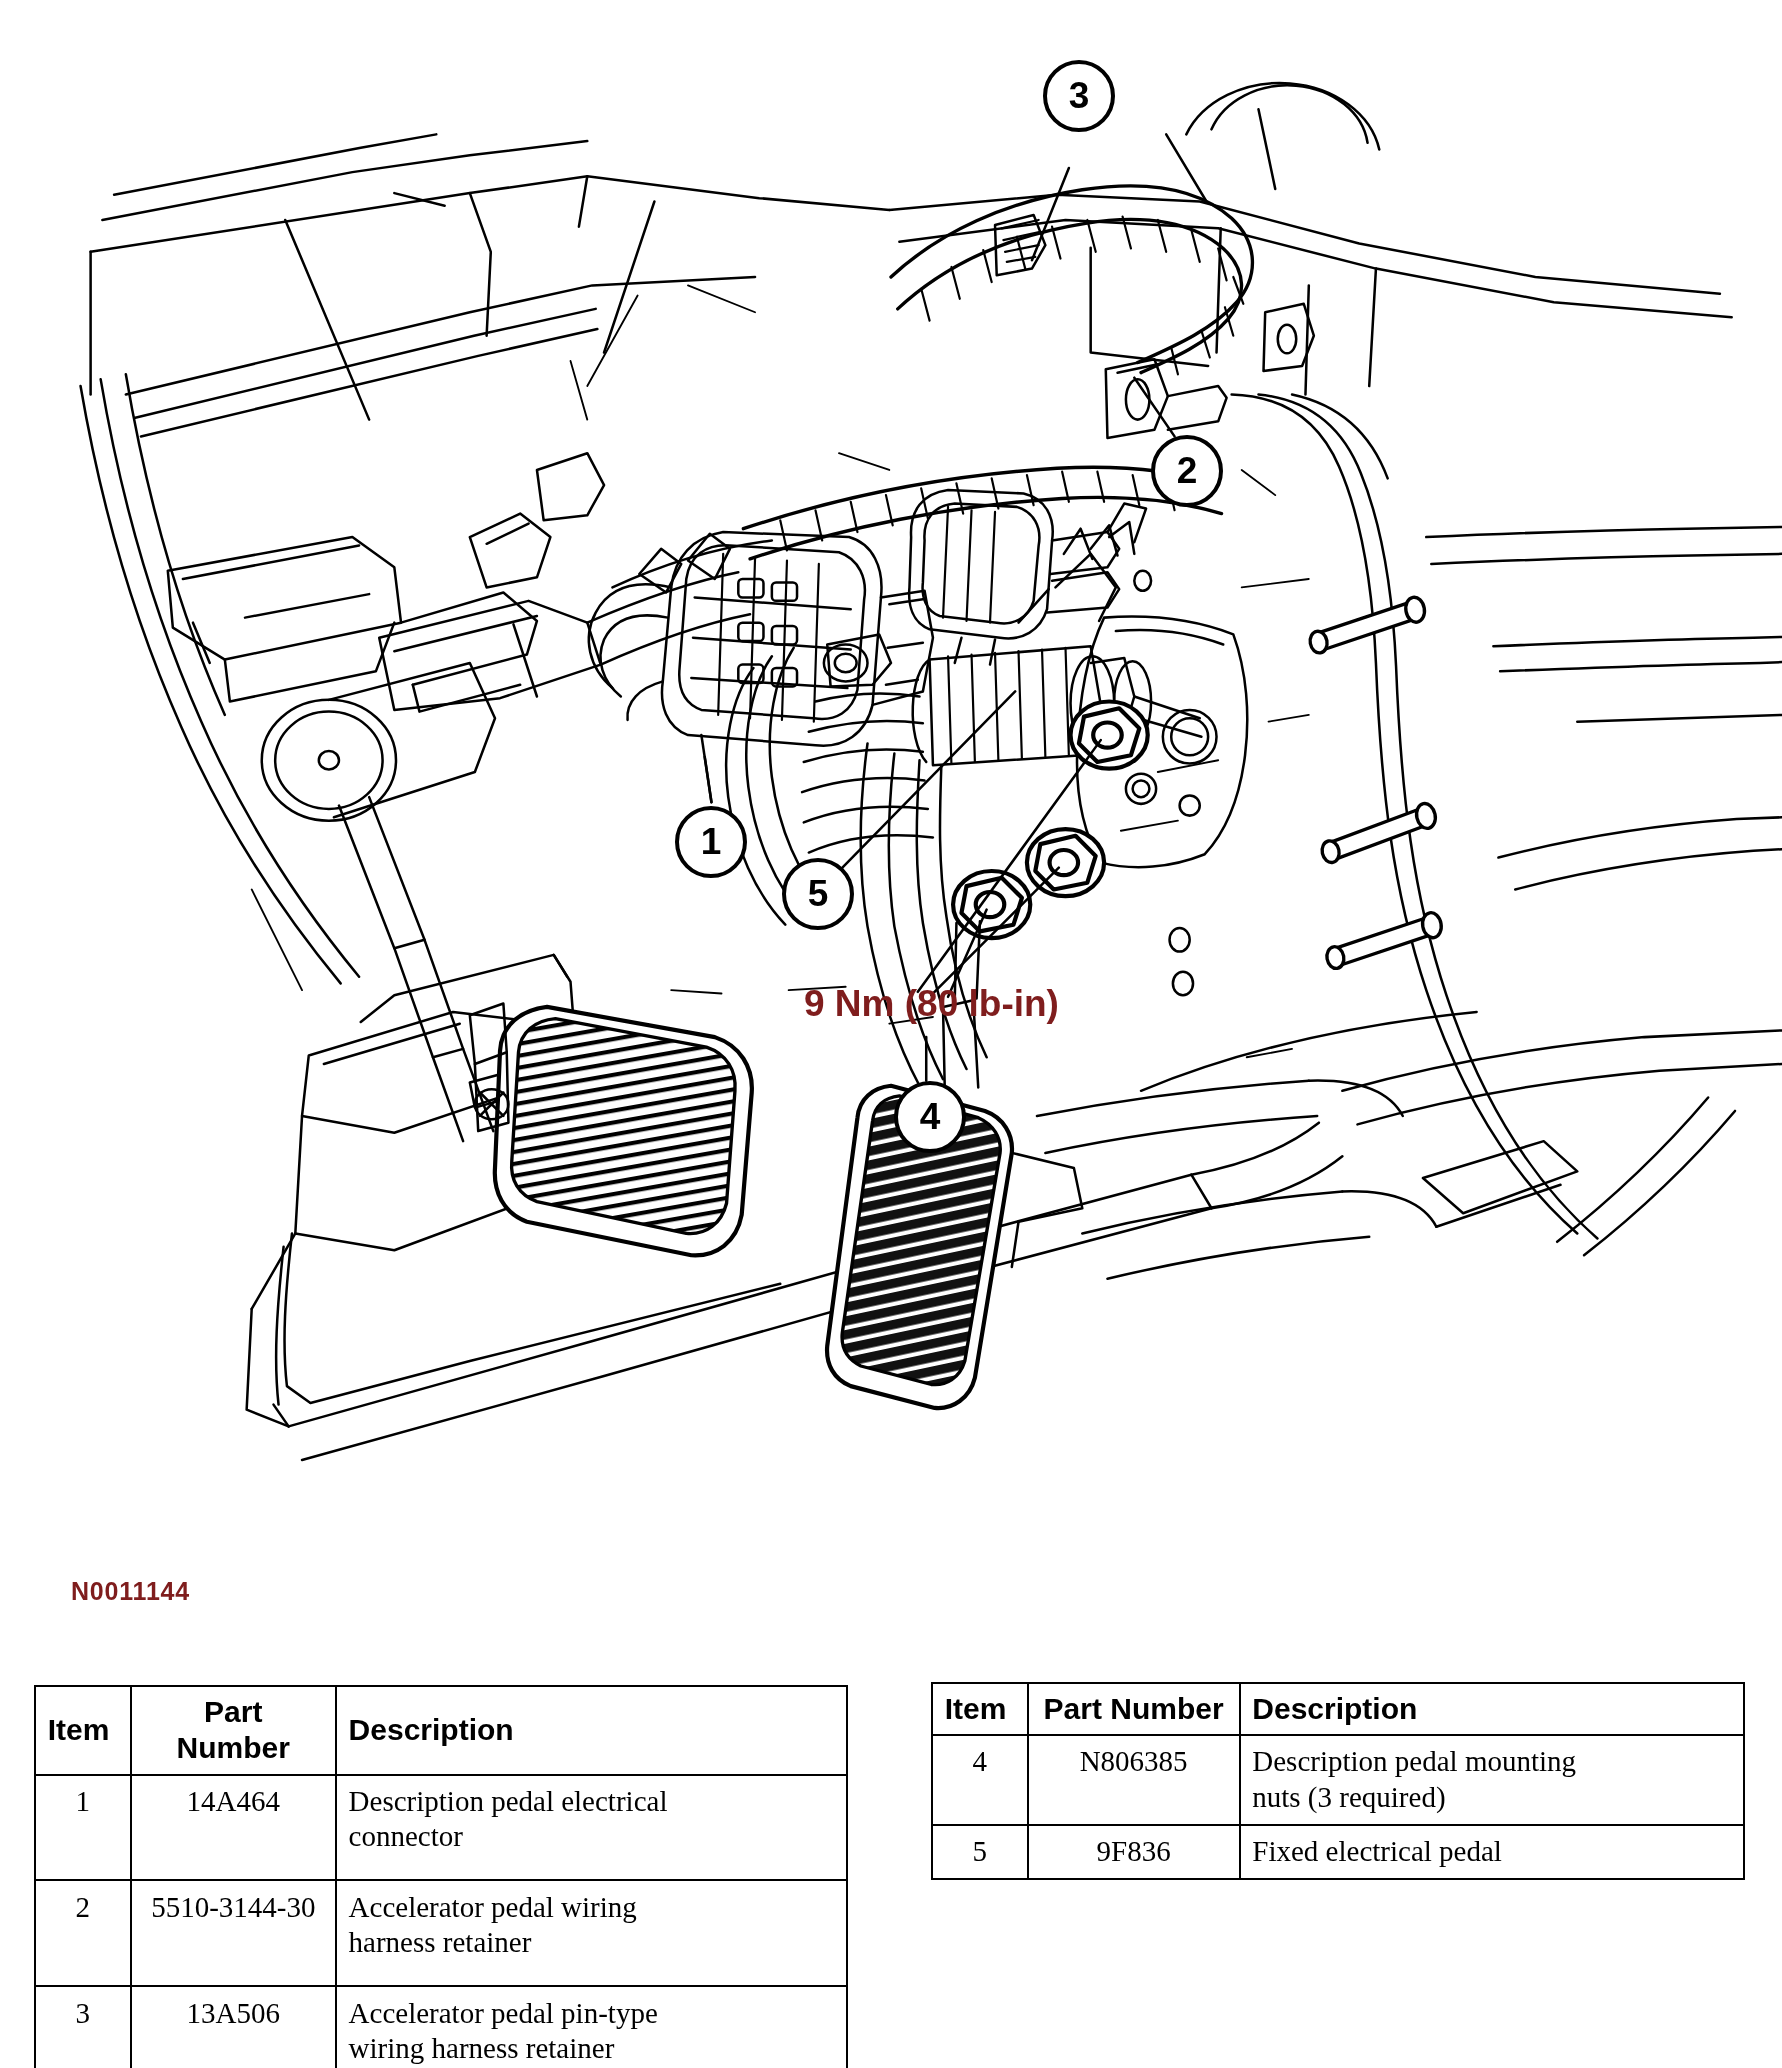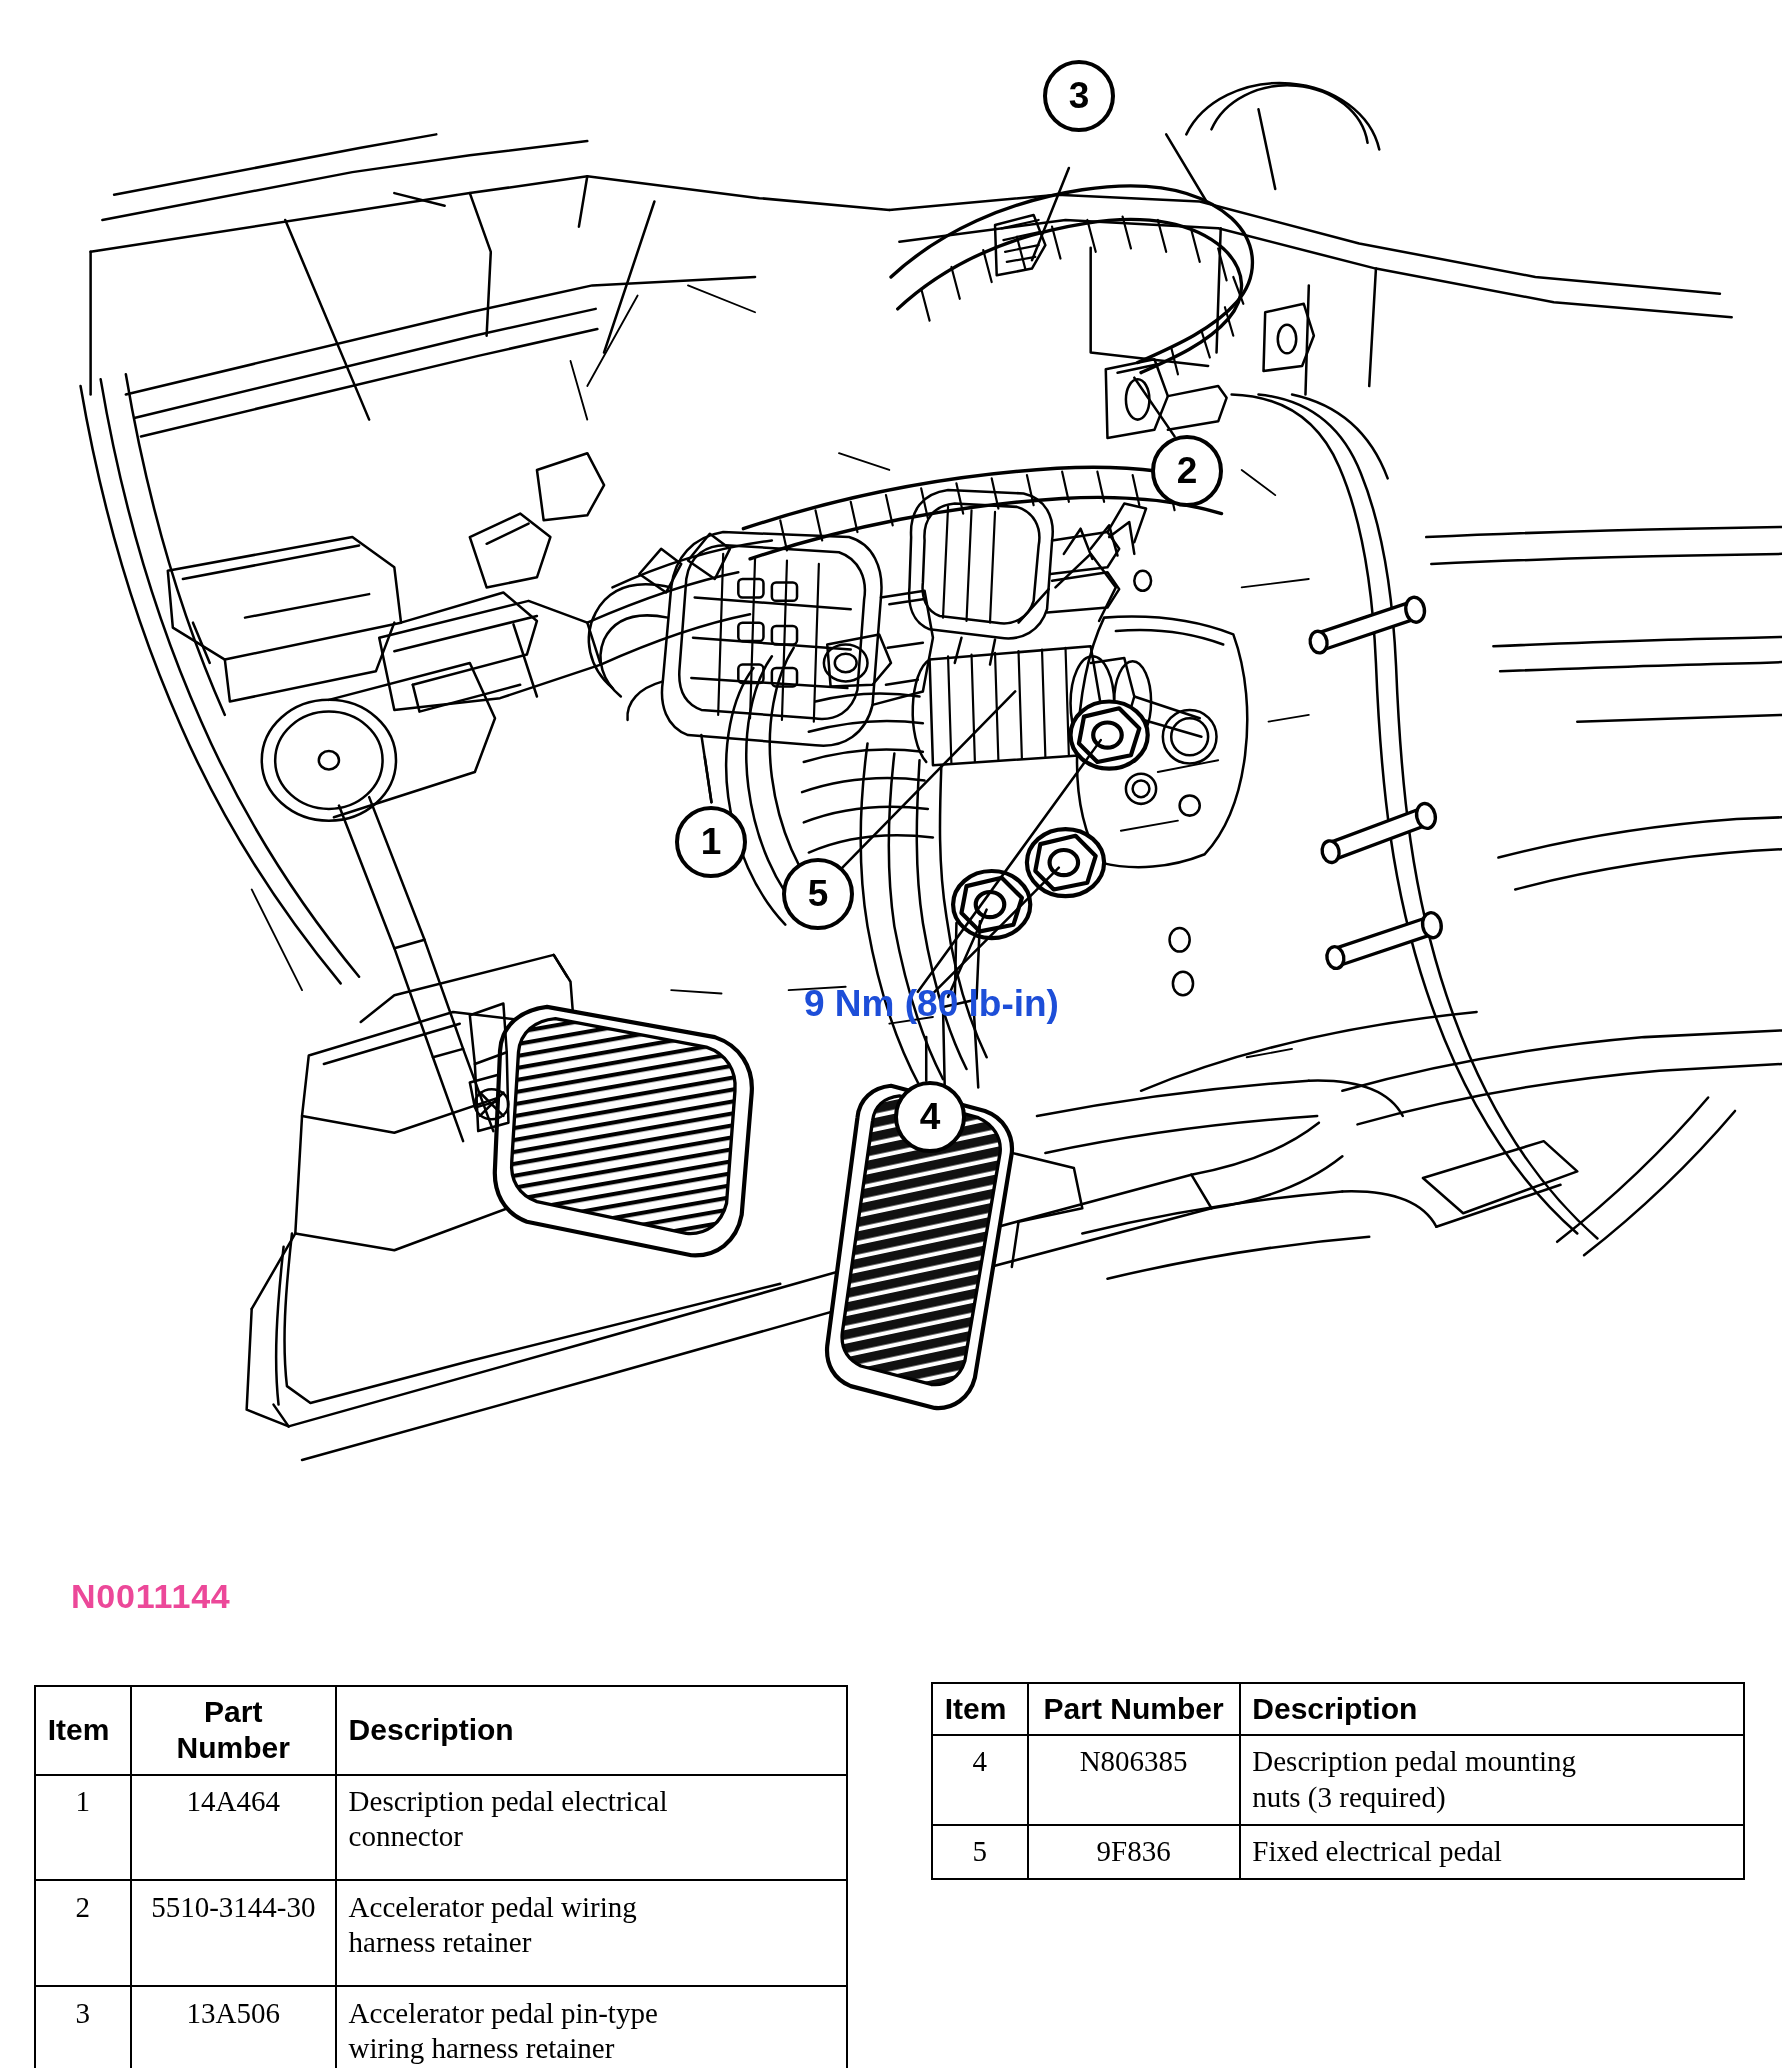--- a/index.html
+++ b/index.html
@@ -5,21 +5,21 @@
   html,body{margin:0;padding:0;background:#ffffff;}
   body{width:1782px;height:2068px;position:relative;font-family:"Liberation Serif",serif;-webkit-font-smoothing:none;}
   #stage{position:absolute;left:0;top:0;width:1782px;height:2068px;background:#fff;overflow:hidden;}
 
   
   #illus{position:absolute;left:0;top:0;width:1782px;height:1544px;}
   #illus svg{display:block;width:1782px;height:1544px;}
 
   
   .fig-id{position:absolute;left:71px;top:1577px;font-family:"Liberation Sans",sans-serif;
-          font-size:34px;font-weight:700;letter-spacing:0.8px;color:#ec4899;white-space:nowrap;}
+          font-size:25px;font-weight:700;letter-spacing:0.8px;color:#7f1d1d;white-space:nowrap;}
 
   
   .parts-table{position:absolute;border-collapse:collapse;background:#fff;
                font-family:"Liberation Serif",serif;}
   .parts-table td,.parts-table th{border:2.5px solid #000;padding:8.4px 11.7px;
                font-size:29px;line-height:1.22;color:#000;vertical-align:top;font-weight:400;}
   .parts-table th{font-family:"Liberation Sans",sans-serif;font-weight:700;font-size:30px;
                text-align:left;padding:6.7px 11.7px;vertical-align:middle;}
   .parts-table .c-item{width:72px;text-align:center;}
   .parts-table th.c-item{text-align:left;padding-left:11.7px;}
@@ -39,21 +39,21 @@
 
   .cell-num{text-align:center;}
   .desc-lines span{display:block;}
 
   
   .callout{position:absolute;width:64px;height:64px;border:4.2px solid #000;border-radius:50%;
            background:#fff;display:flex;align-items:center;justify-content:center;
            font-family:"Liberation Sans",sans-serif;font-weight:700;font-size:37px;color:#000;}
   
   .torque{position:absolute;font-family:"Liberation Sans",sans-serif;font-weight:700;
-          font-size:37px;color:#1d4ed8;white-space:nowrap;}
+          font-size:37px;color:#7f1d1d;white-space:nowrap;}
 </style>
 </head>
 <body>
 
 <div id="stage">
 
   <div id="illus">
   <svg viewBox="0 0 2124 1840" xmlns="http://www.w3.org/2000/svg">
     <defs>
       <pattern id="ribs" width="14" height="8" patternUnits="userSpaceOnUse" patternTransform="rotate(80)">

